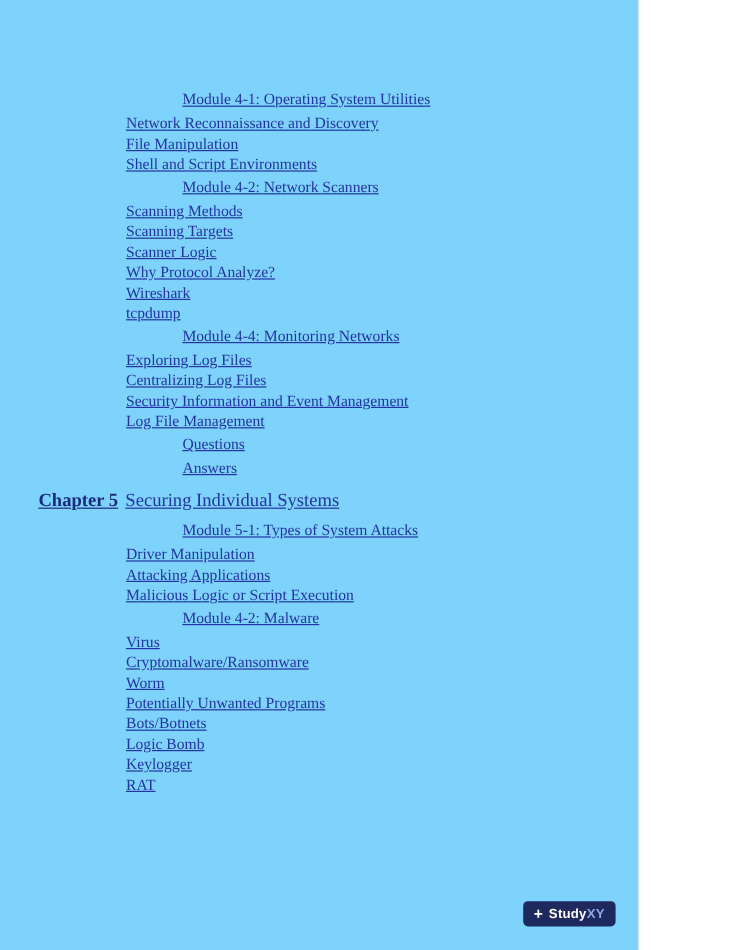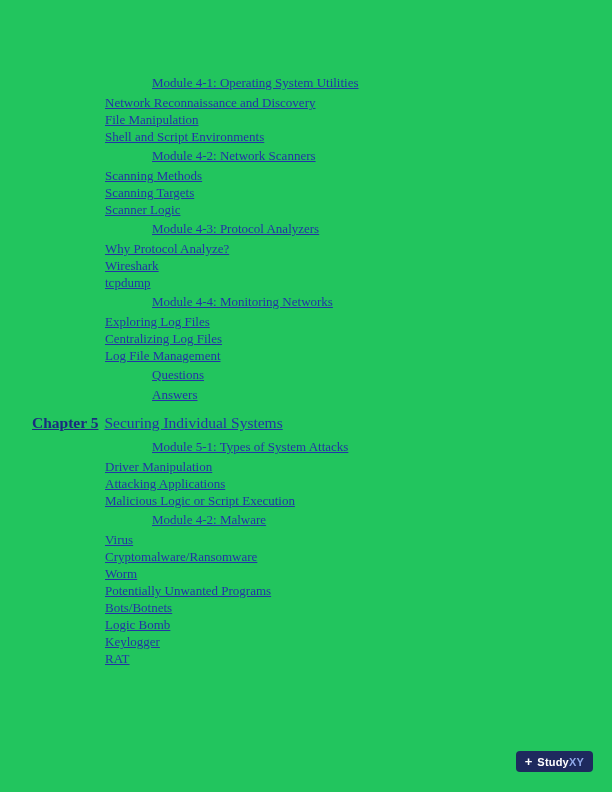--- a/index.html
+++ b/index.html
@@ -2,23 +2,23 @@
 <html><head>
 <meta charset="utf-8">
 <style>
   html, body {
     margin: 0;
     padding: 0;
     background: #ffffff;
   }
   .page {
     position: relative;
-    width: 612px;
+    width: 532px;
     height: 792px;
-    background: #22c55e;
+    background: #7dd3fc;
     font-family: "Liberation Serif", serif;
     overflow: hidden;
   }
   .toc {
     position: absolute;
     top: 72px;
     left: 0;
     width: 612px;
   }
   .row {
@@ -91,27 +91,27 @@
 <div class="page">
   <nav class="toc" id="toc">
       <div class="row module"><span class="link">Module 4-1: Operating System Utilities</span></div>
       <div class="row sub"><span class="link">Network Reconnaissance and Discovery</span></div>
       <div class="row sub"><span class="link">File Manipulation</span></div>
       <div class="row sub"><span class="link">Shell and Script Environments</span></div>
       <div class="row module"><span class="link">Module 4-2: Network Scanners</span></div>
       <div class="row sub"><span class="link">Scanning Methods</span></div>
       <div class="row sub"><span class="link">Scanning Targets</span></div>
       <div class="row sub"><span class="link">Scanner Logic</span></div>
-      <div class="row module"><span class="link">Module 4-3: Protocol Analyzers</span></div>
       <div class="row sub"><span class="link">Why Protocol Analyze?</span></div>
       <div class="row sub"><span class="link">Wireshark</span></div>
       <div class="row sub"><span class="link">tcpdump</span></div>
       <div class="row module"><span class="link">Module 4-4: Monitoring Networks</span></div>
       <div class="row sub"><span class="link">Exploring Log Files</span></div>
       <div class="row sub"><span class="link">Centralizing Log Files</span></div>
+      <div class="row sub"><span class="link">Security Information and Event Management</span></div>
       <div class="row sub"><span class="link">Log File Management</span></div>
       <div class="row module"><span class="link">Questions</span></div>
       <div class="row module"><span class="link">Answers</span></div>
       <div class="row chapter"><span class="link chapter-prefix">Chapter 5</span><span class="link chapter-title">Securing Individual Systems</span></div>
       <div class="row module"><span class="link">Module 5-1: Types of System Attacks</span></div>
       <div class="row sub"><span class="link">Driver Manipulation</span></div>
       <div class="row sub"><span class="link">Attacking Applications</span></div>
       <div class="row sub"><span class="link">Malicious Logic or Script Execution</span></div>
       <div class="row module"><span class="link">Module 4-2: Malware</span></div>
       <div class="row sub"><span class="link">Virus</span></div>

